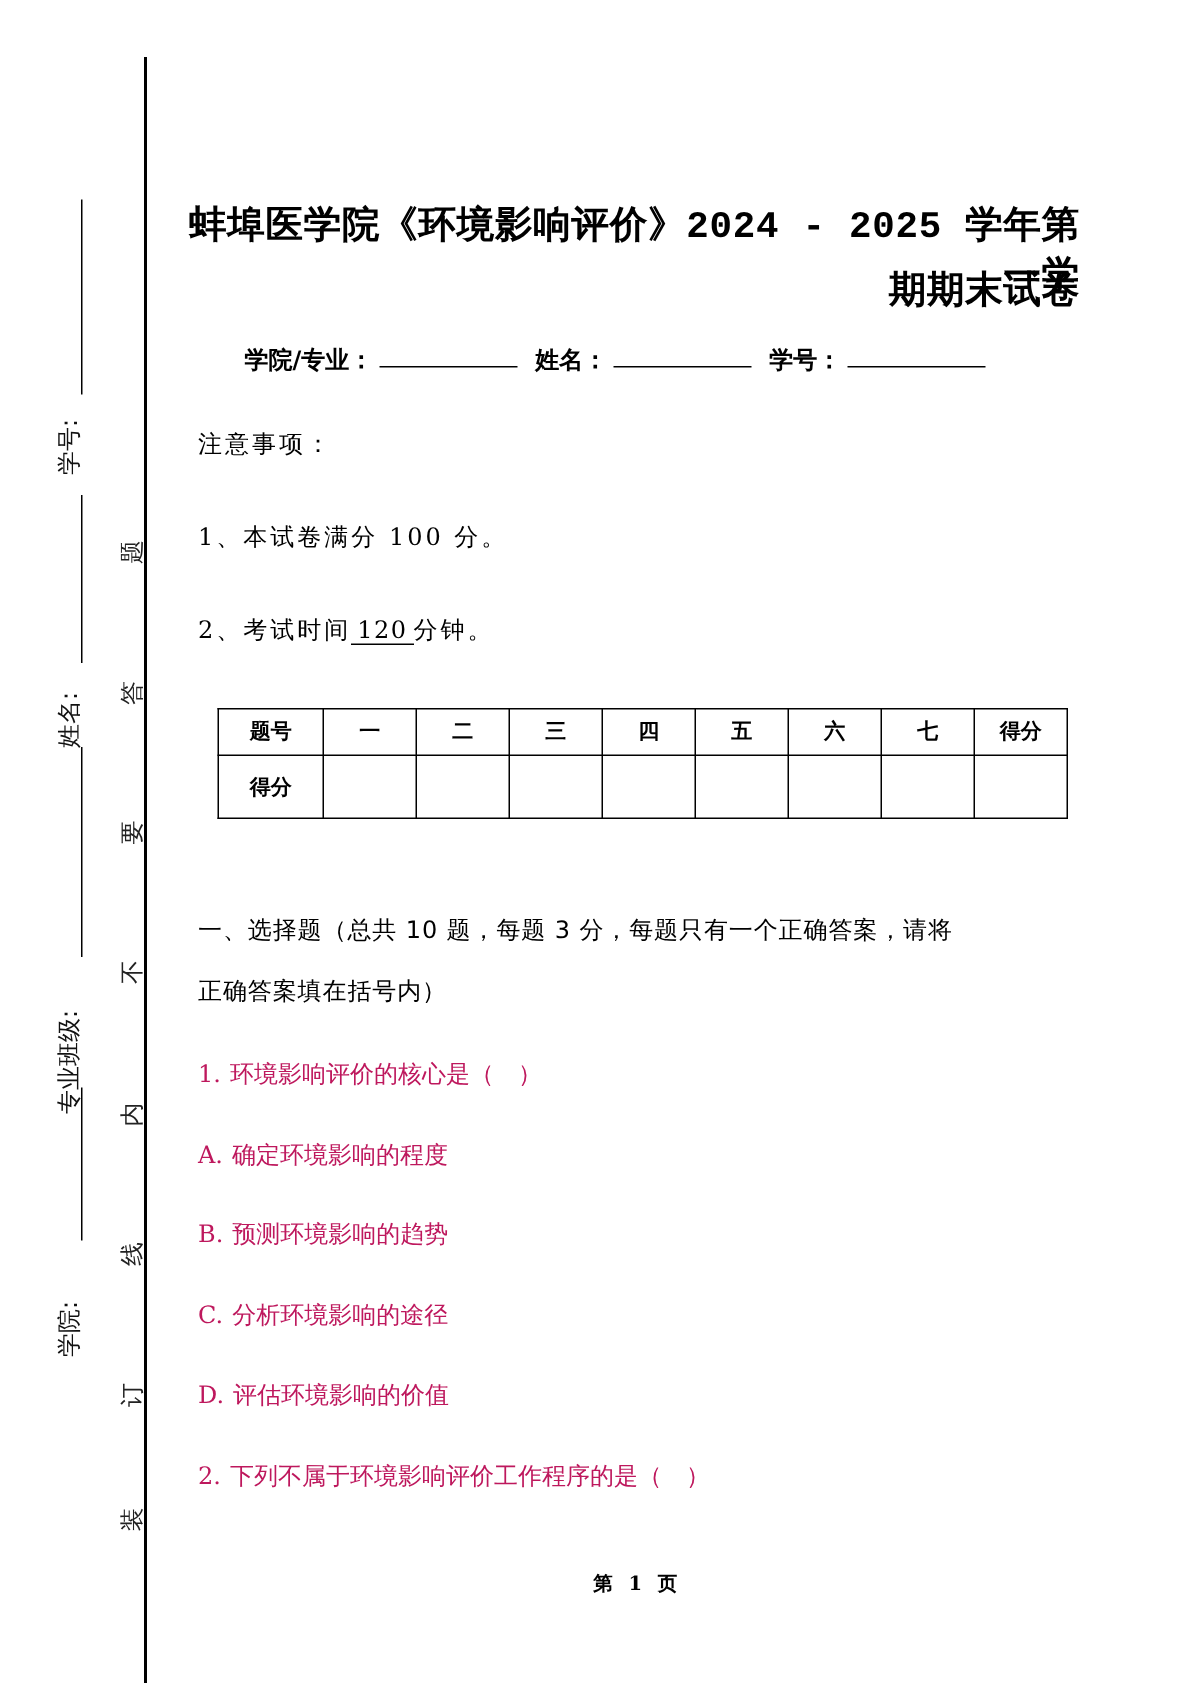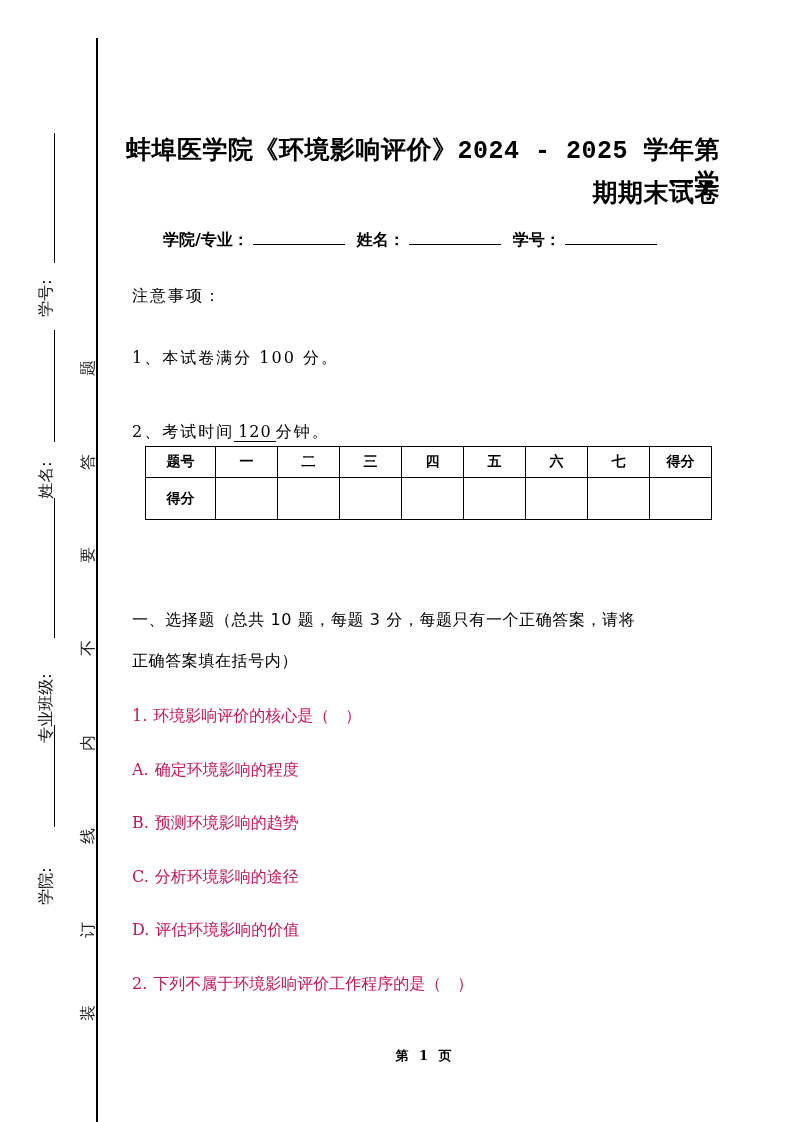--- a/index.html
+++ b/index.html
@@ -103,21 +103,21 @@
       display: inline-block;
       border-bottom: 1px solid #000;
       padding: 0 4px;
       letter-spacing: 1px;
     }
 
     
     .score-table {
       position: absolute;
       left: 145px;
-      top: 446px;
+      top: 472px;
       border-collapse: collapse;
       font-family: "DejaVu Sans", sans-serif;
       font-size: 14px;
     }
     .score-table td {
       border: 1px solid #000;
       text-align: center;
       vertical-align: middle;
       padding: 0;
     }
@@ -189,21 +189,21 @@
   <span>学院/专业：</span>
   <span class="blank"></span>
   <span>姓名：</span>
   <span class="blank"></span>
   <span>学号：</span>
   <span class="blank"></span>
 </div>
 
 <div class="body-text" style="top:286px;">注意事项：</div>
 <div class="body-text" style="top:348px;">1、本试卷满分 100 分。</div>
-<div class="body-text" style="top:410px;margin-top:12px;">
+<div class="body-text" style="top:410px;">
   <span>2、考试时间</span><span class="underline-val">120</span><span>分钟。</span>
 </div>
 
 <table class="score-table">
   <tbody>
       <tr class="r0">
     <td class="head" style="width:69px;">题号</td>
     <td class="head" style="width:61px;">一</td>
     <td class="head" style="width:61px;">二</td>
     <td class="head" style="width:61px;">三</td>

